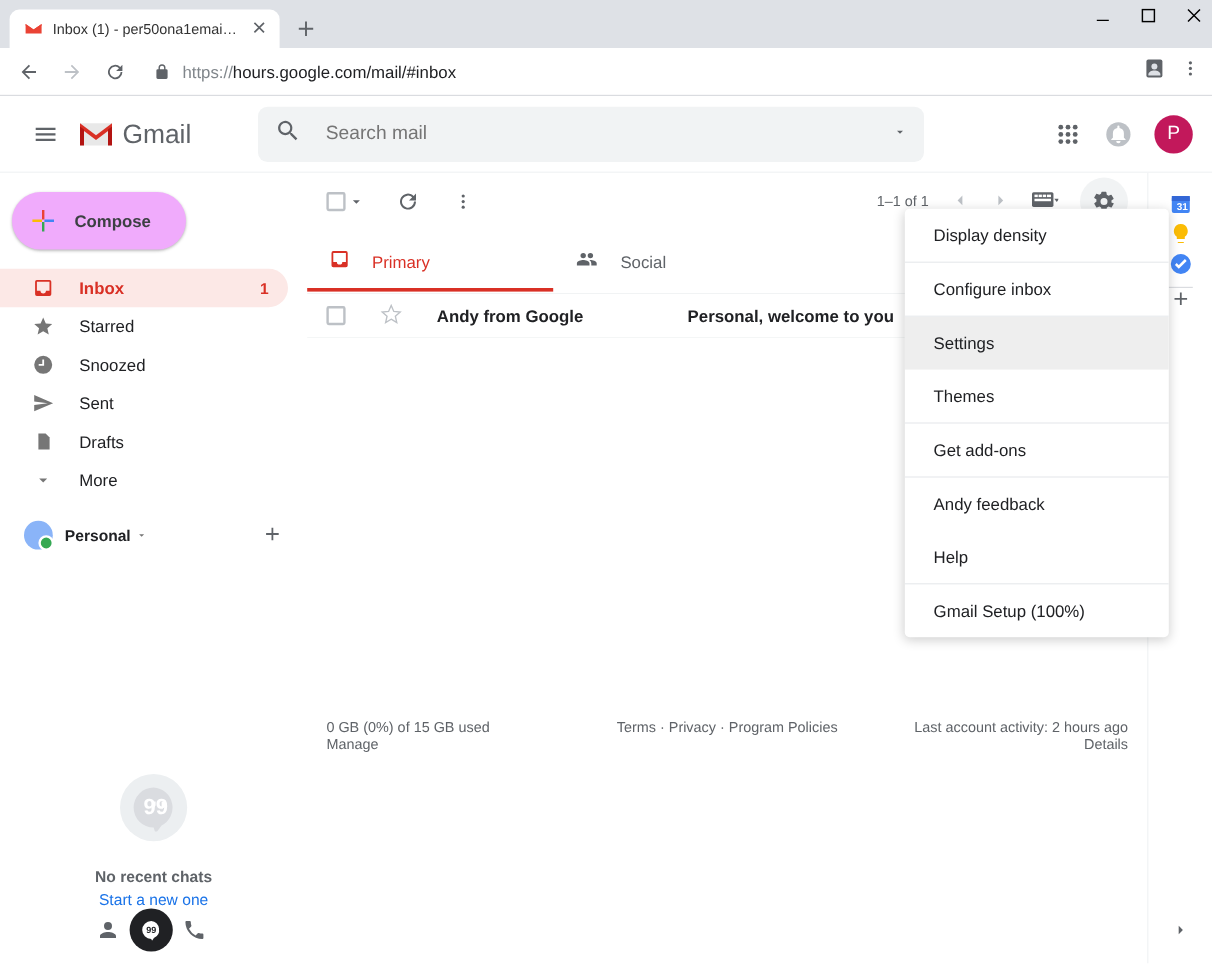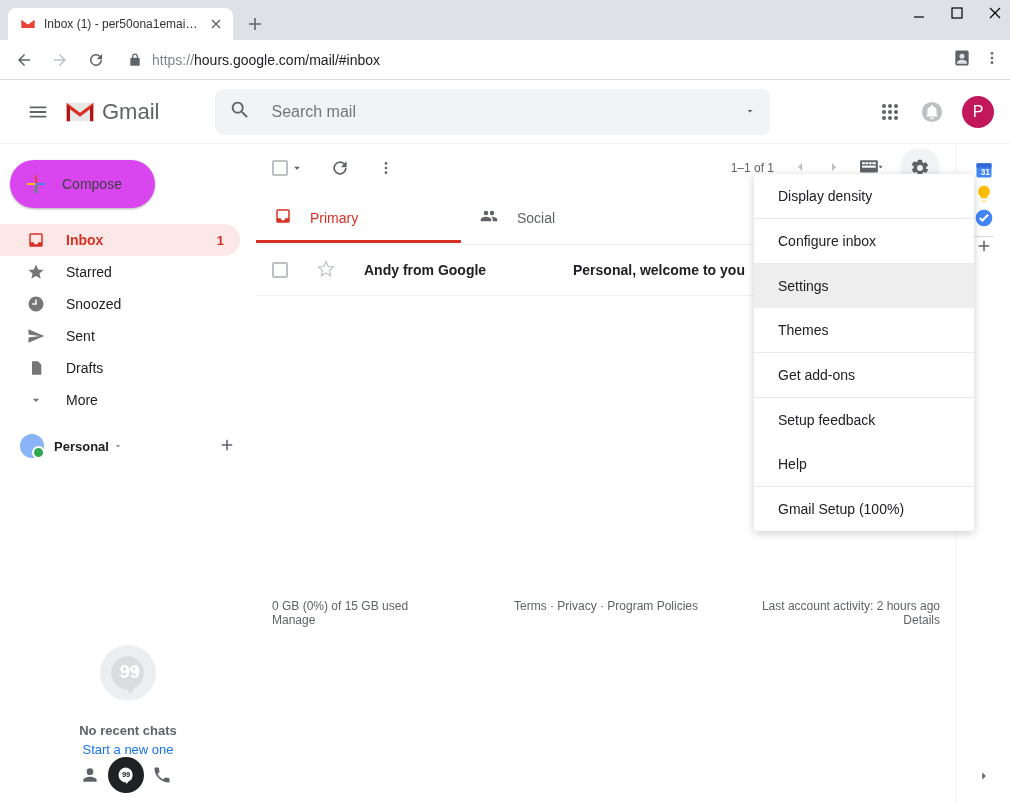--- a/index.html
+++ b/index.html
@@ -35,21 +35,21 @@
   .search-dd { color:#5f6368; }
   .header-right { margin-left:auto; display:flex; align-items:center; gap:18px; }
   .apps-icon, .notif-icon { color:#5f6368; width:24px; height:24px; display:flex; align-items:center; justify-content:center;}
   .avatar { width:32px; height:32px; border-radius:50%; background:#c2185b; color:#fff; display:flex; align-items:center; justify-content:center; font-size:16px; font-weight:500;}
 
   
   .body-row { display:flex; height:calc(803px - 40px - 40px - 64px); }
 
   
   .sidebar { width:256px; flex:0 0 256px; display:flex; flex-direction:column; padding-top:8px; }
-  .compose-btn { width:145px; height:48px; margin:8px 0 16px 10px; border-radius:24px; background:#d946ef; box-shadow:0 1px 3px rgba(0,0,0,0.2),0 1px 2px rgba(0,0,0,0.12); display:flex; align-items:center; padding:0 20px 0 14px; gap:14px; font-size:14px; color:#3c4043; font-weight:400;}
+  .compose-btn { width:145px; height:48px; margin:8px 0 16px 10px; border-radius:24px; background:#f0abfc; box-shadow:0 1px 3px rgba(0,0,0,0.2),0 1px 2px rgba(0,0,0,0.12); display:flex; align-items:center; padding:0 20px 0 14px; gap:14px; font-size:14px; color:#3c4043; font-weight:700;}
   .compose-plus { width:24px; height:24px; }
   .nav-item { height:32px; display:flex; align-items:center; padding-left:26px; padding-right:16px; gap:20px; font-size:14px; color:#202124; border-radius:0 16px 16px 0; margin-right:16px; }
   .nav-item .icon { width:20px; color:#767676; display:flex; justify-content:center;}
   .nav-item.active { background:#fce8e6; color:#d93025; font-weight:700; }
   .nav-item.active .icon { color:#d93025; }
   .nav-count { margin-left:auto; font-size:13px; font-weight:700; color:#d93025;}
   .personal-row { margin-top:18px; display:flex; align-items:center; padding:0 20px 0 20px; font-size:13px; font-weight:700; color:#202124; position:relative;}
   .personal-avatar { width:24px; height:24px; border-radius:50%; background:#8ab4f8; margin-right:10px; position:relative;}
   .personal-avatar::after { content:""; position:absolute; right:-1px; bottom:-1px; width:9px; height:9px; background:#34a853; border-radius:50%; border:2px solid #fff;}
   .personal-plus { margin-left:auto; color:#5f6368; }
@@ -73,21 +73,21 @@
   .gear-btn { width:40px; height:40px; border-radius:50%; background:#f1f3f4; display:flex; align-items:center; justify-content:center;}
 
   
   .cat-tabs { display:flex; height:52px; align-items:stretch;}
   .cat-tab { width:205px; display:flex; align-items:center; gap:18px; padding-left:18px; font-size:14px; color:#5f6368; font-weight:500; border-bottom:1px solid transparent; position:relative;}
   .cat-tab.active { color:#d93025; }
   .cat-tab.active::after { content:""; position:absolute; left:0; right:0; bottom:0; height:3px; background:#d93025;}
   .cat-tab .icon { color:inherit; }
 
   
-  .mail-row { height:52px; display:flex; align-items:center; padding:0 16px; font-size:14px; gap:29px; box-shadow: inset 0 -1px 0 #f1f3f4, inset 0 1px 0 #f1f3f4;}
+  .mail-row { height:38px; display:flex; align-items:center; padding:0 16px; font-size:14px; gap:29px; box-shadow: inset 0 -1px 0 #f1f3f4, inset 0 1px 0 #f1f3f4;}
   .mail-row .sender { font-weight:700; width:180px; color:#202124;}
   .mail-row .subject { font-weight:700; color:#202124;}
   .unchecked-box { width:16px; height:16px; border:2px solid #bdc1c6; border-radius:2px;}
   .star-icon { color:#bdc1c6; }
 
   
   .mail-footer { margin-top:auto; padding:16px; display:flex; font-size:12px; color:#5f6368; }
   .mail-footer .col { flex:1; }
   .mail-footer .col.center { text-align:center; }
   .mail-footer .col.right { text-align:right; }
@@ -461,21 +461,21 @@
         </div>
       <div class="menu-item">
           <span>Themes</span>
         </div>
       <div class="sep"></div>
       <div class="menu-item">
           <span>Get add-ons</span>
         </div>
       <div class="sep"></div>
       <div class="menu-item">
-          <span>Setup feedback</span>
+          <span>Andy feedback</span>
         </div>
       <div class="menu-item">
           <span>Help</span>
         </div>
       <div class="sep"></div>
       <div class="menu-item">
           <span>Gmail Setup (100%)</span>
         </div>
     </div>
   </div>

